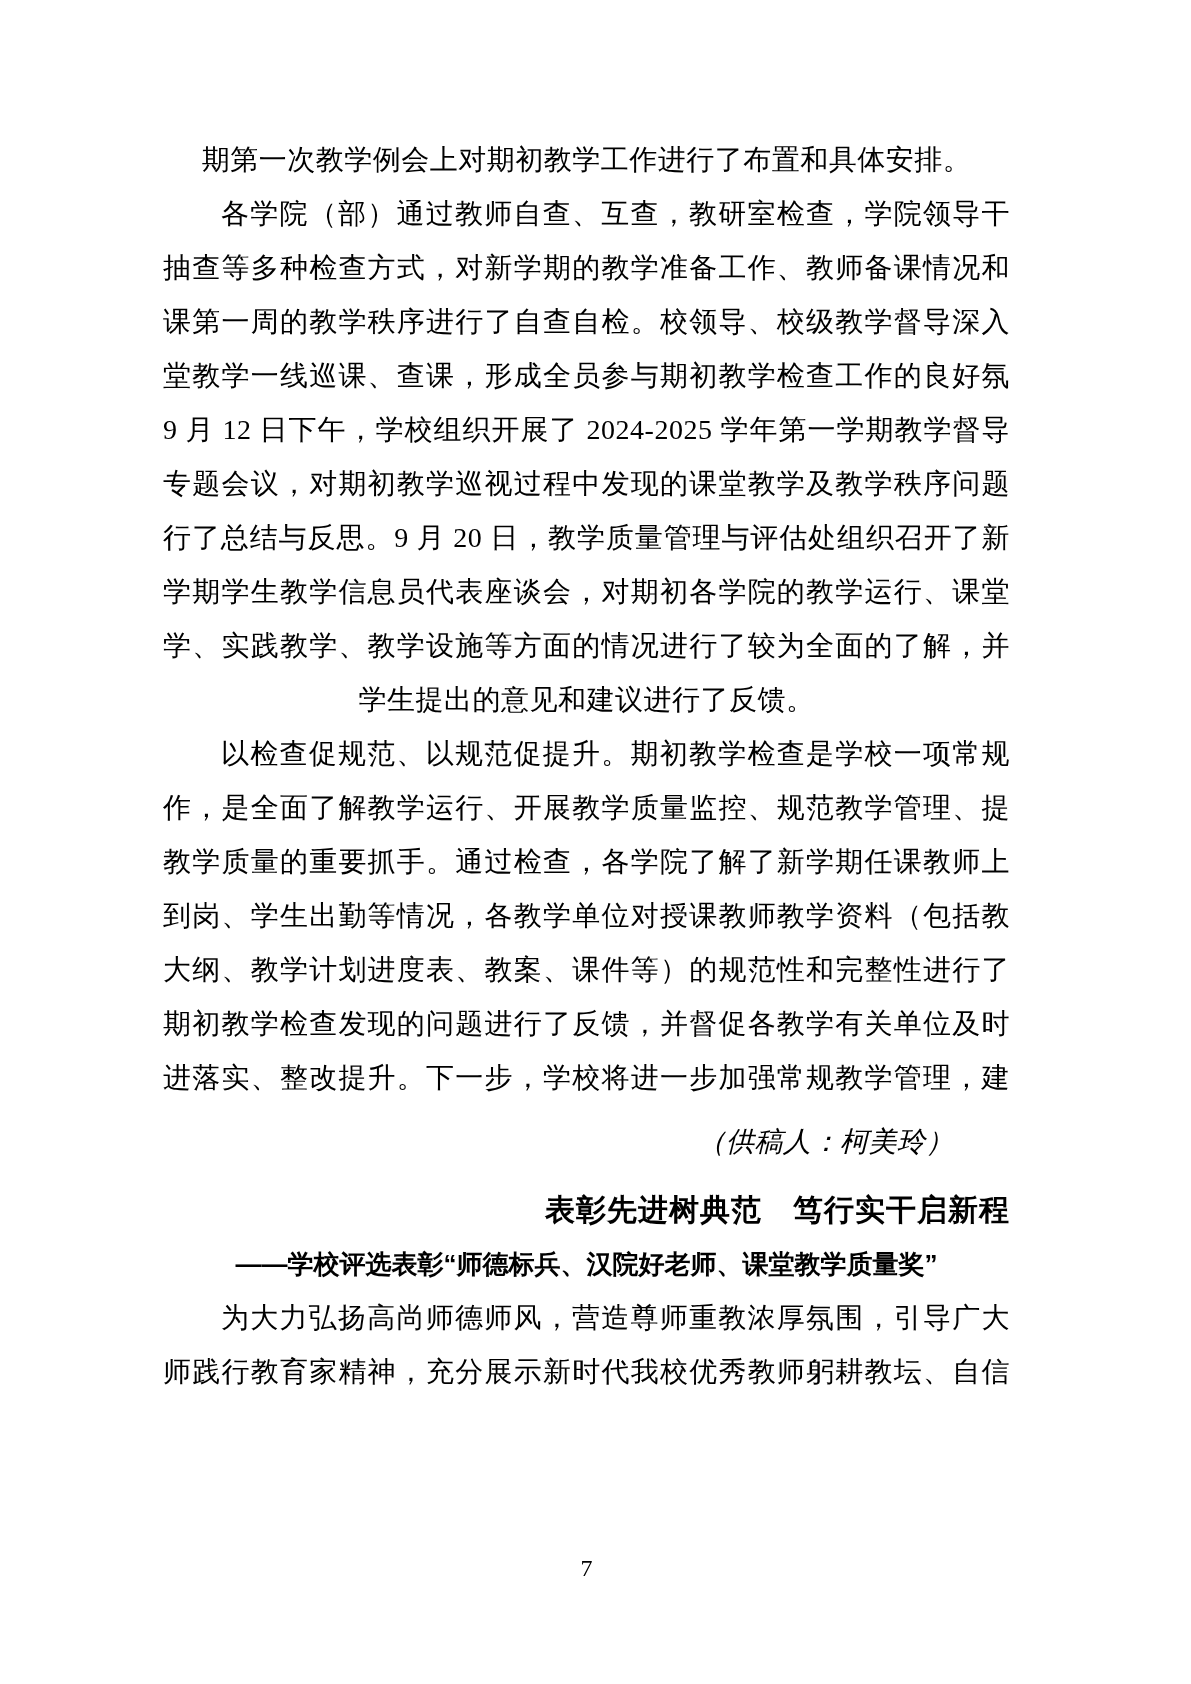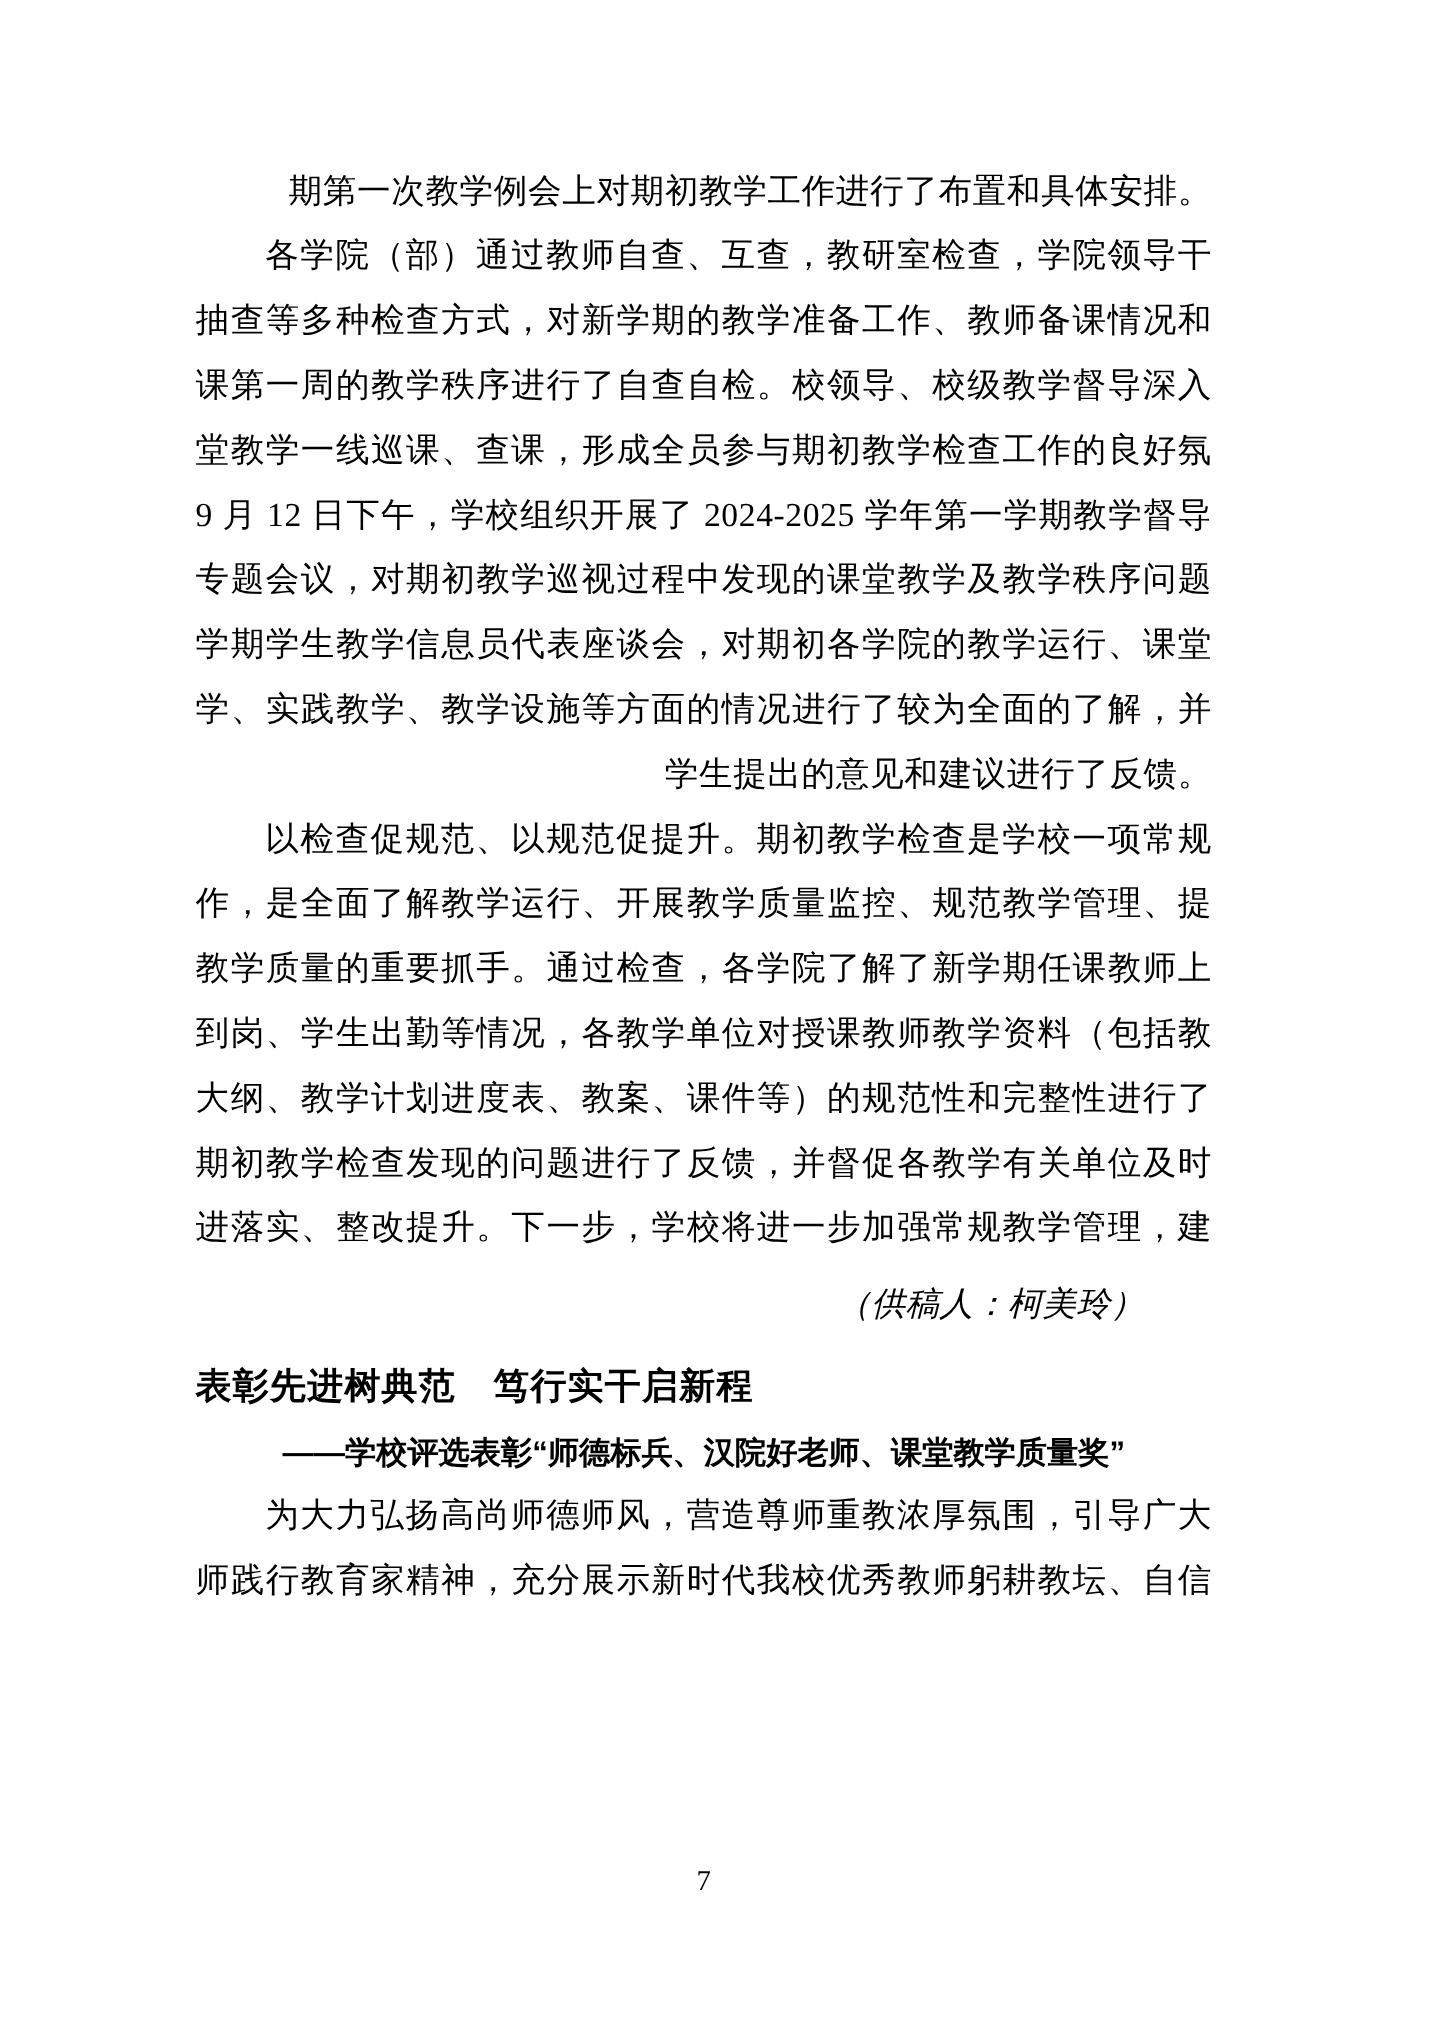--- a/index.html
+++ b/index.html
@@ -31,39 +31,39 @@
     letter-spacing: 0.5px;
     white-space: pre-wrap;
     overflow: hidden;
   }
   .just {
     text-align: justify;
     text-align-last: justify;
     text-justify: inter-character;
   }
   .plain {
-    text-align: right;
+    text-align: center;
     text-align-last: auto;
   }
   .indent {
     text-indent: 58px;
   }
   .byline {
     text-align: right;
     padding-right: 56px;
     margin-top: 10px;
     font-style: italic;
   }
   .art-title {
     font-family: "Liberation Sans", "DejaVu Sans", sans-serif;
     font-weight: 700;
     font-size: 30px;
     line-height: 54px;
     height: 54px;
-    text-align: left;
+    text-align: right;
     margin-top: 14px;
     letter-spacing: 1px;
   }
   .art-subtitle {
     font-family: "Liberation Sans", "DejaVu Sans", sans-serif;
     font-weight: 700;
     font-size: 26px;
     line-height: 54px;
     height: 54px;
     text-align: center;
@@ -89,20 +89,21 @@
       <div class="line plain">期第一次教学例会上对期初教学工作进行了布置和具体安排。</div>
     </div>
 
     <div>
       <div class="line just indent">各学院（部）通过教师自查、互查，教研室检查，学院领导干部</div>
       <div class="line just">抽查等多种检查方式，对新学期的教学准备工作、教师备课情况和开</div>
       <div class="line just">课第一周的教学秩序进行了自查自检。校领导、校级教学督导深入课</div>
       <div class="line just">堂教学一线巡课、查课，形成全员参与期初教学检查工作的良好氛围。</div>
       <div class="line just">9 月 12 日下午，学校组织开展了 2024-2025 学年第一学期教学督导</div>
       <div class="line just">专题会议，对期初教学巡视过程中发现的课堂教学及教学秩序问题进</div>
+      <div class="line just">行了总结与反思。9 月 20 日，教学质量管理与评估处组织召开了新</div>
       <div class="line just">学期学生教学信息员代表座谈会，对期初各学院的教学运行、课堂教</div>
       <div class="line just">学、实践教学、教学设施等方面的情况进行了较为全面的了解，并就</div>
       <div class="line plain">学生提出的意见和建议进行了反馈。</div>
     </div>
 
     <div>
       <div class="line just indent">以检查促规范、以规范促提升。期初教学检查是学校一项常规工</div>
       <div class="line just">作，是全面了解教学运行、开展教学质量监控、规范教学管理、提高</div>
       <div class="line just">教学质量的重要抓手。通过检查，各学院了解了新学期任课教师上课</div>
       <div class="line just">到岗、学生出勤等情况，各教学单位对授课教师教学资料（包括教学</div>

